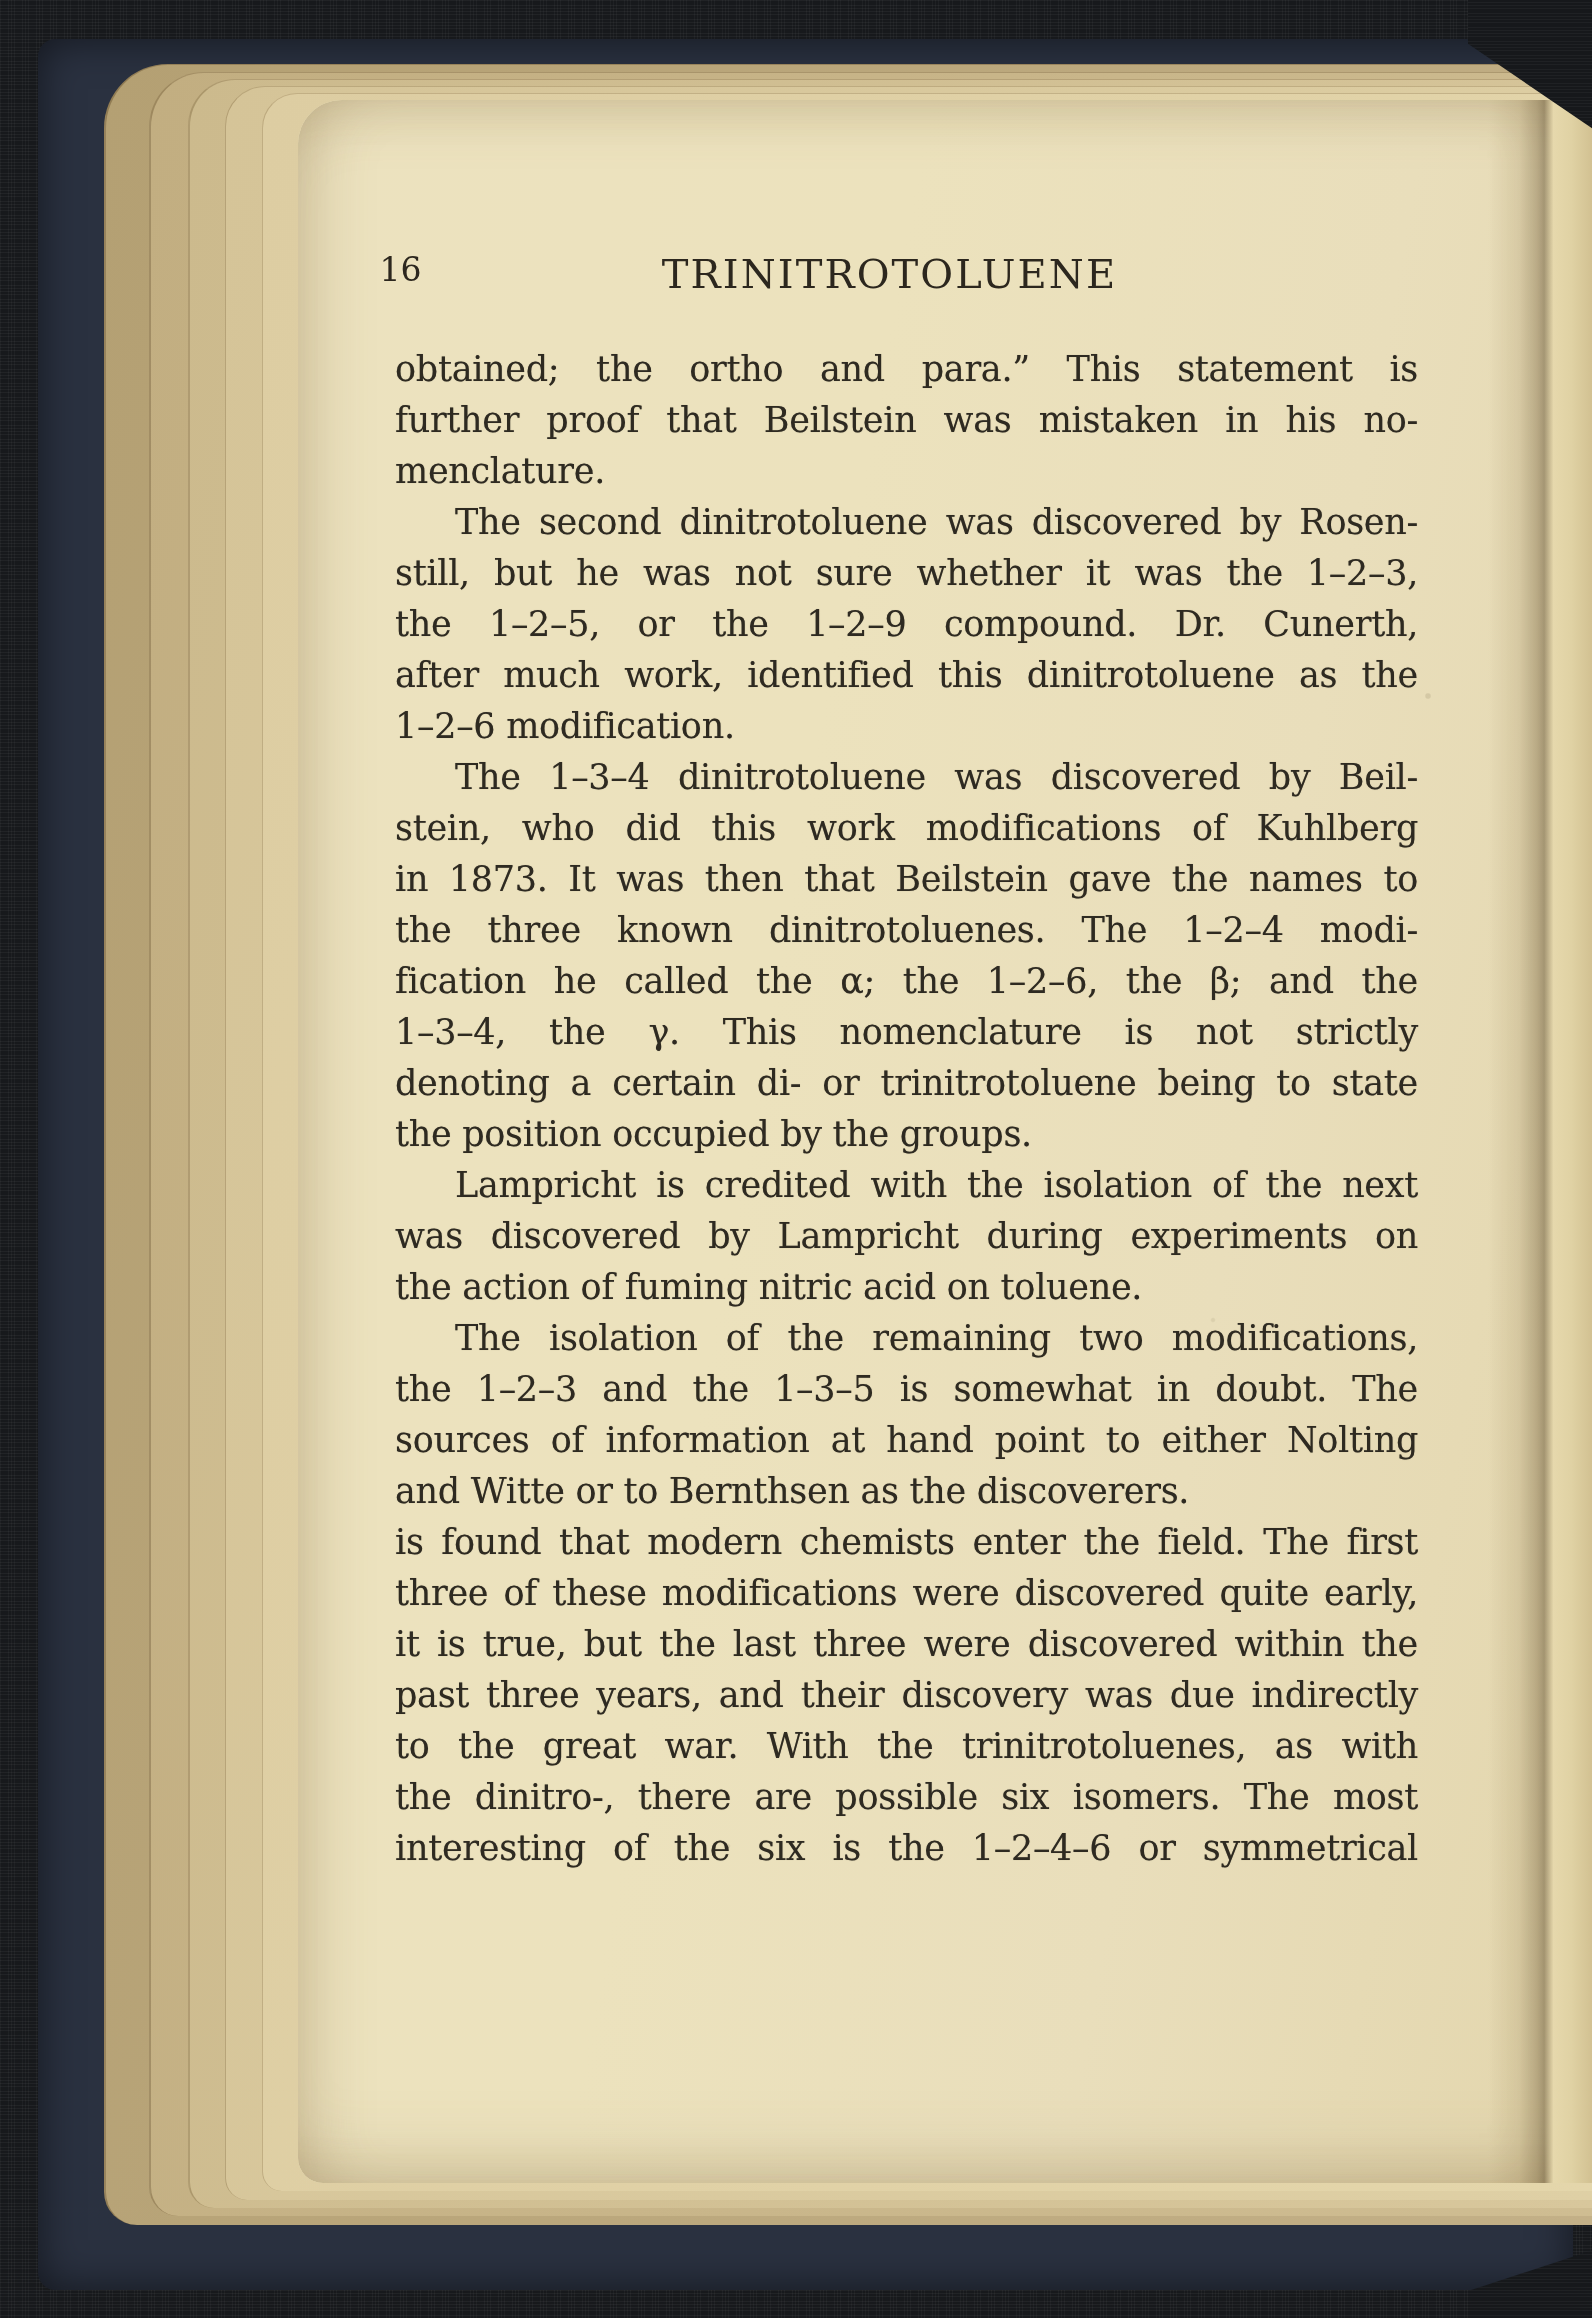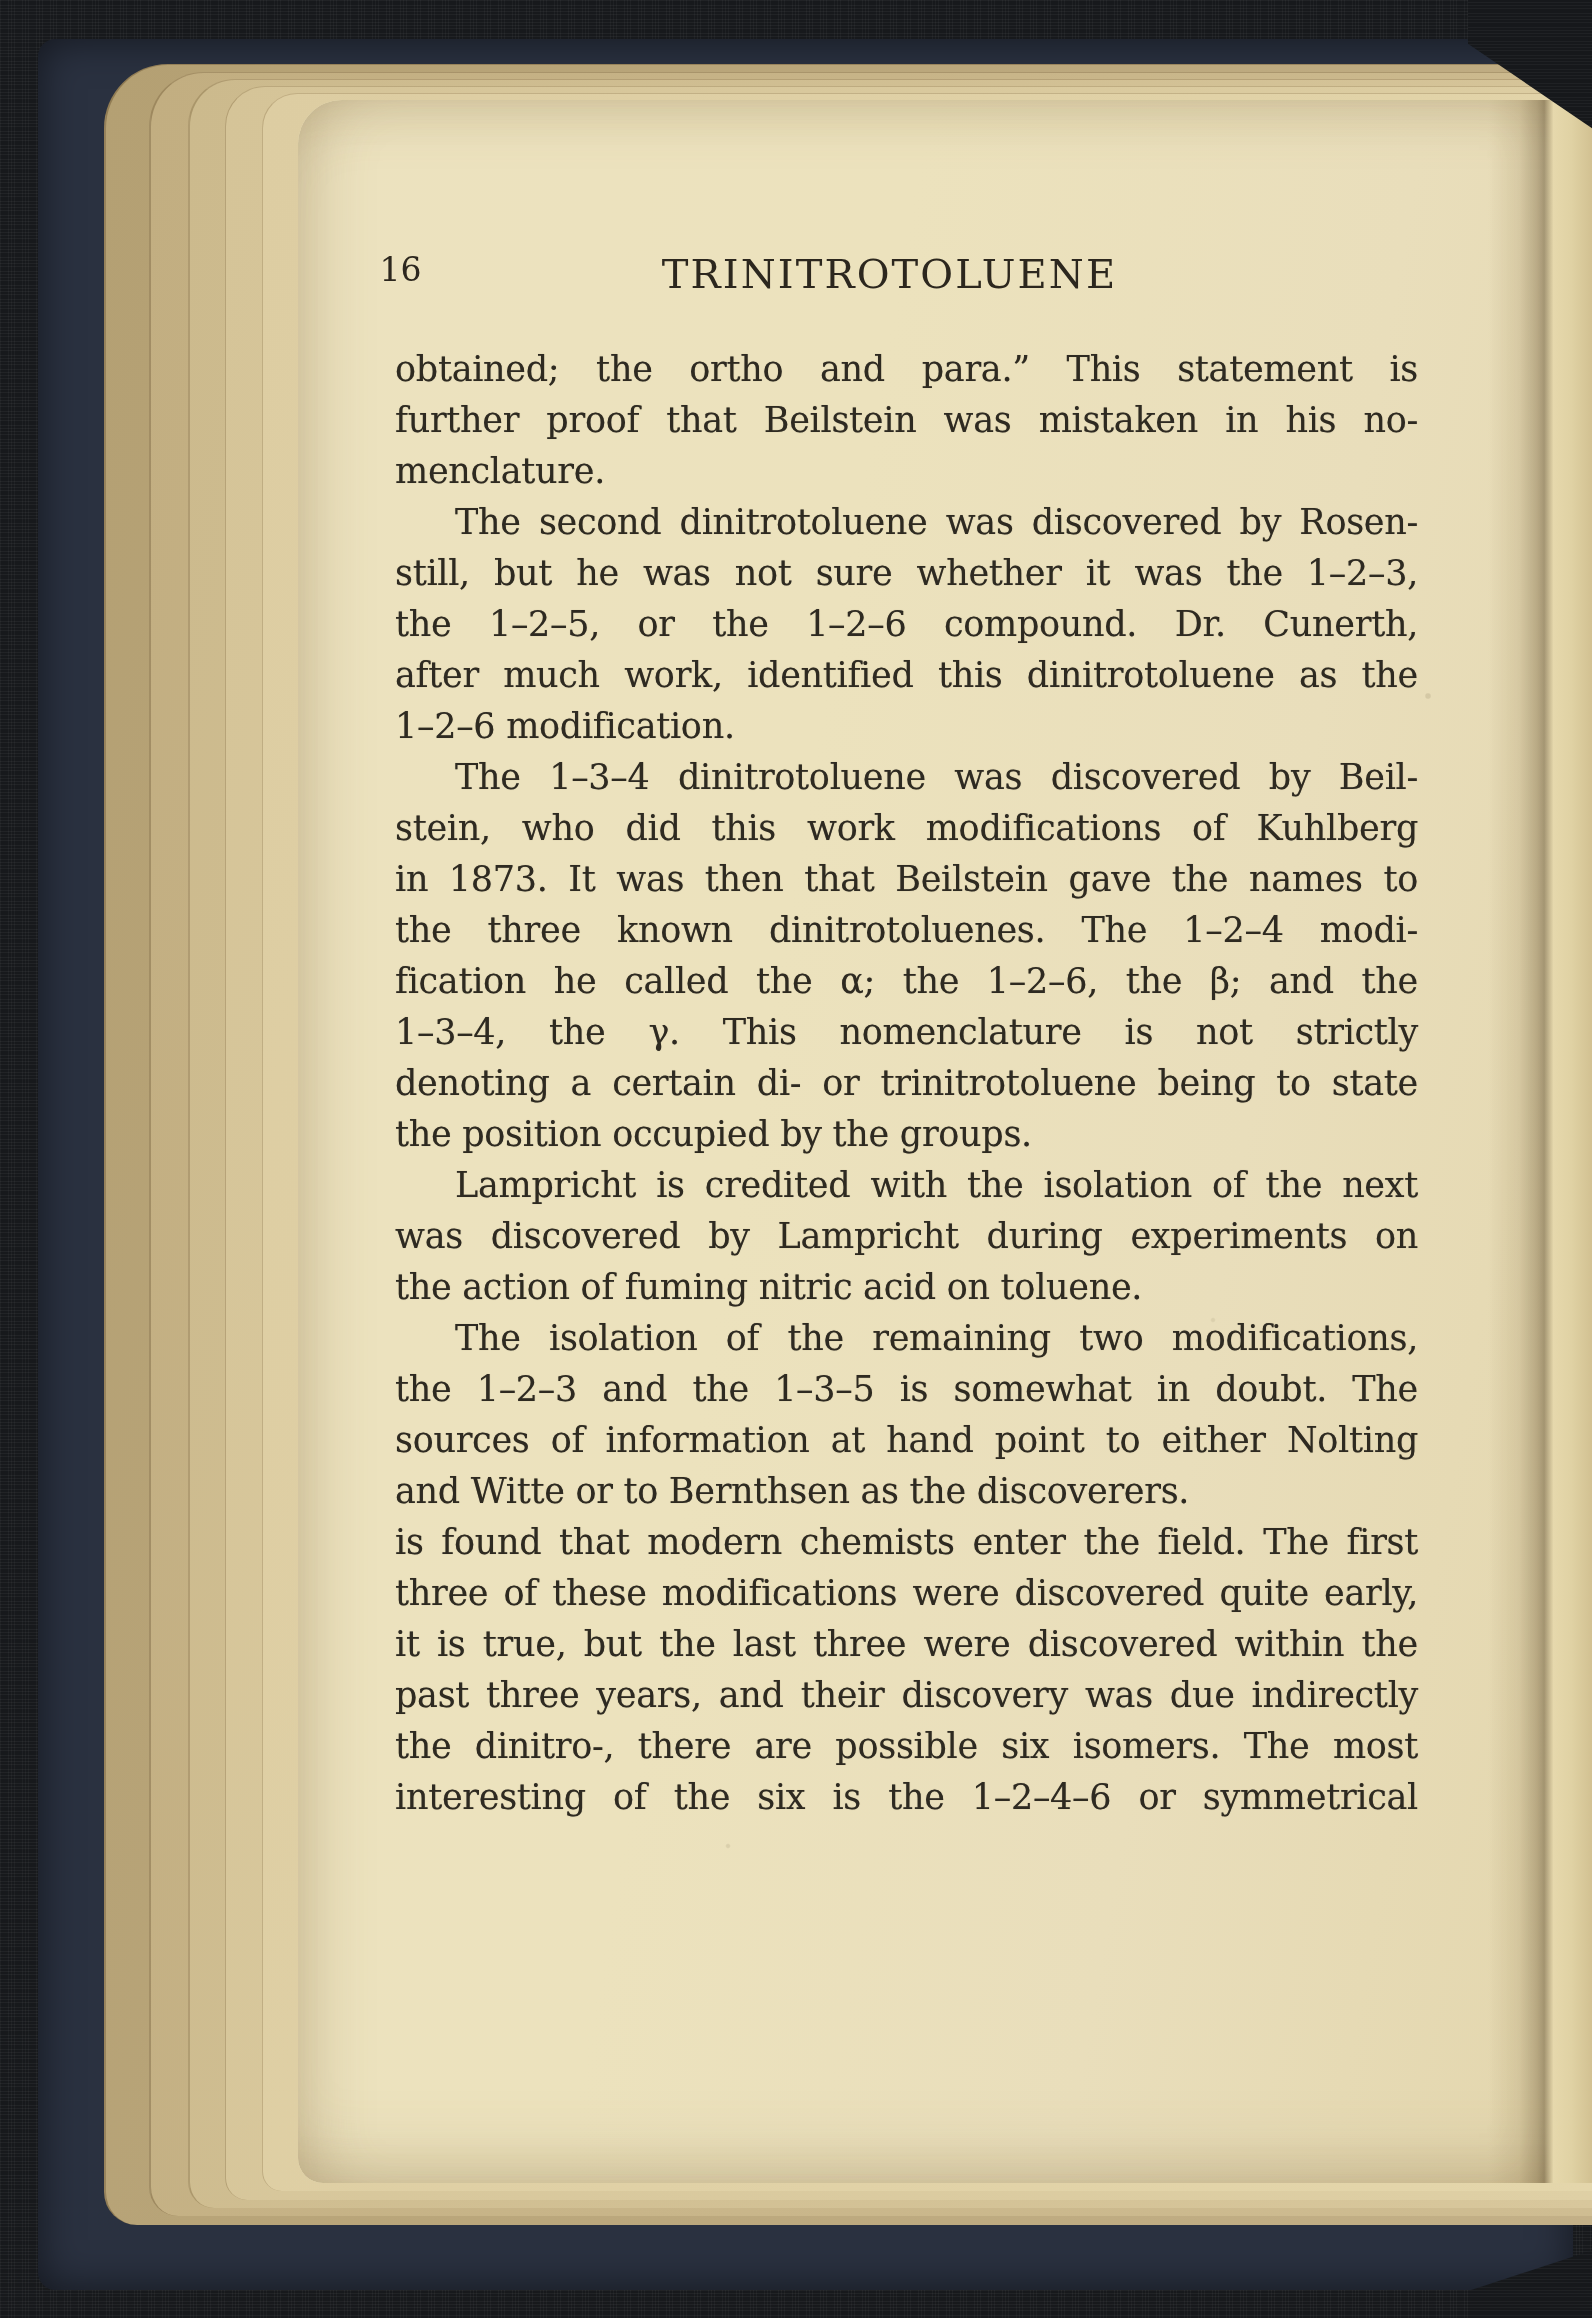--- a/index.html
+++ b/index.html
@@ -86,21 +86,21 @@
   <div class="page-header">
     <span class="page-number">16</span>
     <span class="running-title">TRINITROTOLUENE</span>
   </div>
   <div class="text-body">
       <div class="text-line">obtained; the ortho and para.” This statement is</div>
       <div class="text-line">further proof that Beilstein was mistaken in his no-</div>
       <div class="text-line no-justify">menclature.</div>
       <div class="text-line indent">The second dinitrotoluene was discovered by Rosen-</div>
       <div class="text-line">still, but he was not sure whether it was the 1–2–3,</div>
-      <div class="text-line">the 1–2–5, or the 1–2–6 compound. Dr. Cunerth,</div>
+      <div class="text-line">the 1–2–5, or the 1–2–9 compound. Dr. Cunerth,</div>
       <div class="text-line">after much work, identified this dinitrotoluene as the</div>
       <div class="text-line no-justify">1–2–6 modification.</div>
       <div class="text-line indent">The 1–3–4 dinitrotoluene was discovered by Beil-</div>
       <div class="text-line">stein, who did this work modifications of Kuhlberg</div>
       <div class="text-line">in 1873. It was then that Beilstein gave the names to</div>
       <div class="text-line">the three known dinitrotoluenes. The 1–2–4 modi-</div>
       <div class="text-line">fication he called the α; the 1–2–6, the β; and the</div>
       <div class="text-line">1–3–4, the γ. This nomenclature is not strictly</div>
       <div class="text-line">denoting a certain di- or trinitrotoluene being to state</div>
       <div class="text-line no-justify">the position occupied by the groups.</div>
@@ -108,20 +108,21 @@
       <div class="text-line">was discovered by Lampricht during experiments on</div>
       <div class="text-line no-justify">the action of fuming nitric acid on toluene.</div>
       <div class="text-line indent">The isolation of the remaining two modifications,</div>
       <div class="text-line">the 1–2–3 and the 1–3–5 is somewhat in doubt. The</div>
       <div class="text-line">sources of information at hand point to either Nolting</div>
       <div class="text-line no-justify">and Witte or to Bernthsen as the discoverers.</div>
       <div class="text-line">is found that modern chemists enter the field. The first</div>
       <div class="text-line">three of these modifications were discovered quite early,</div>
       <div class="text-line">it is true, but the last three were discovered within the</div>
       <div class="text-line">past three years, and their discovery was due indirectly</div>
+      <div class="text-line">to the great war. With the trinitrotoluenes, as with</div>
       <div class="text-line">the dinitro-, there are possible six isomers. The most</div>
       <div class="text-line">interesting of the six is the 1–2–4–6 or symmetrical</div>
     </div>
   <div class="gutter-fold"></div>
 </div>
 
 <div class="cover-corner-tr"></div>
 <div class="cover-corner-br"></div>
 
 

